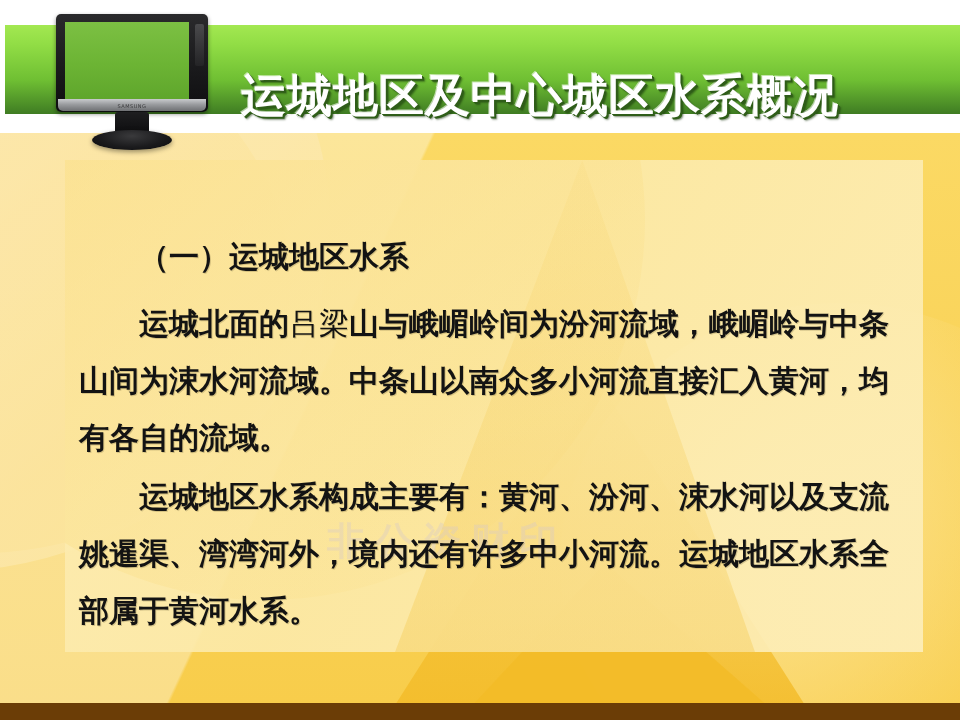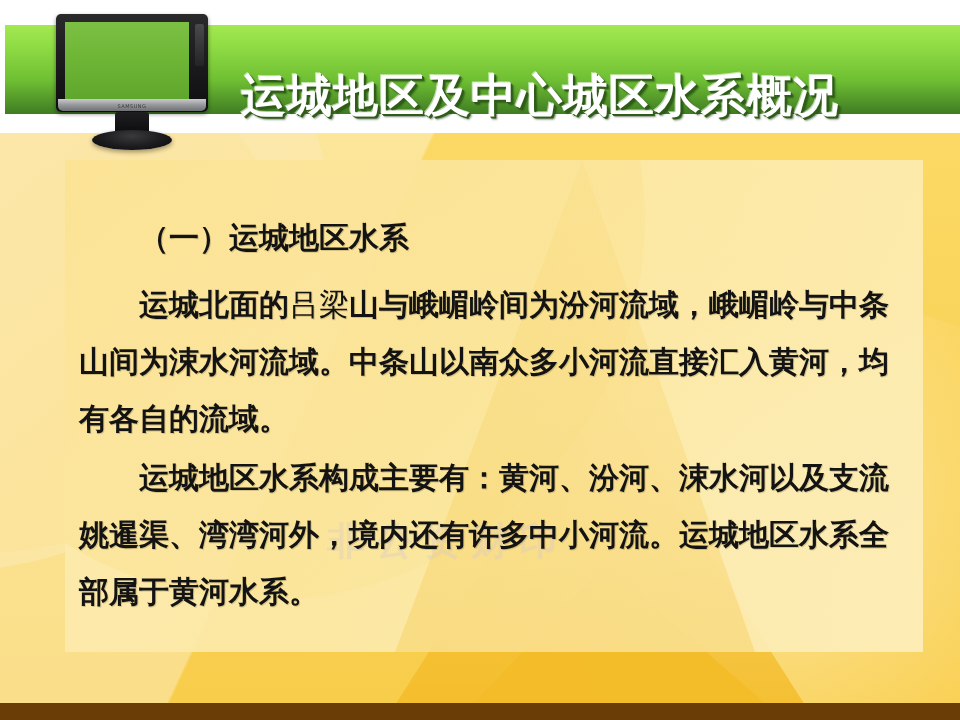--- a/index.html
+++ b/index.html
@@ -137,22 +137,22 @@
   
   .watermark{
     position:absolute;left:262px;top:356px;
     font-size:38px;font-weight:bold;letter-spacing:10px;
     color:rgba(210,200,205,.34);
     white-space:nowrap;pointer-events:none;
   }
 
   
   .body-text{
-    position:absolute;left:14px;top:52px;width:830px;
-    font-family:Liberation Mono, monospace;
+    position:absolute;left:14px;top:68px;width:830px;
+    font-family:Liberation Sans, sans-serif;
     color:#131313;
   }
   .para{
     font-size:30px;font-weight:bold;line-height:57px;
     text-indent:60px;margin:0 0 2px 0;
     text-shadow:1px 1px 0 rgba(120,105,60,.28);
   }
   .para.heading{ text-indent:60px; margin-bottom:10px;}
   .thin{font-weight:normal;}
 </style>

